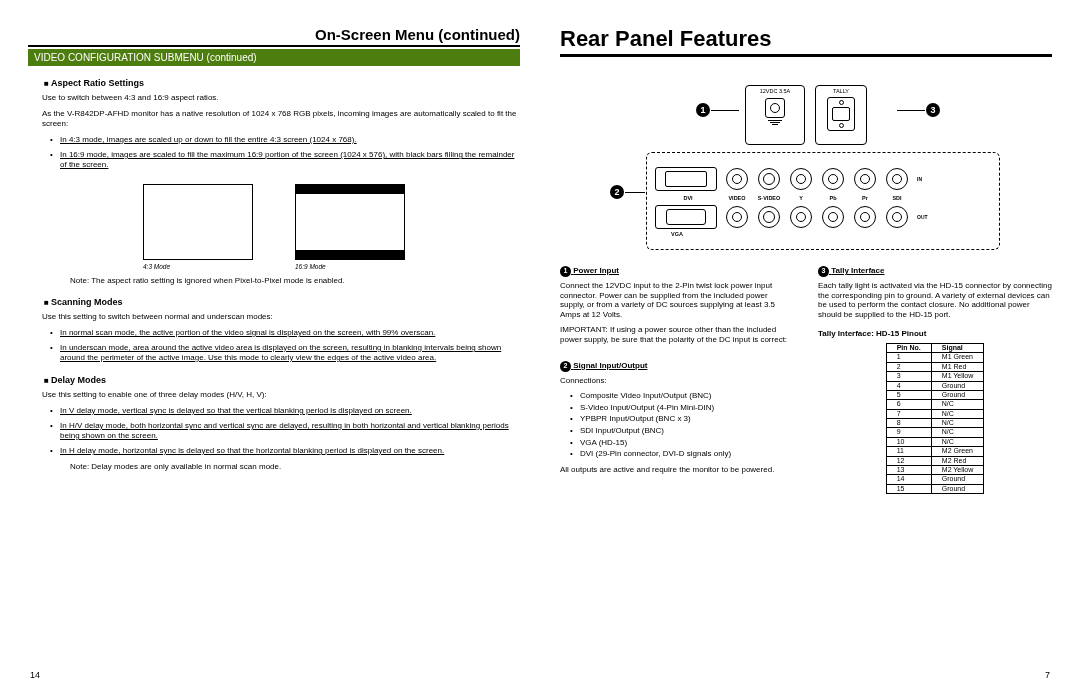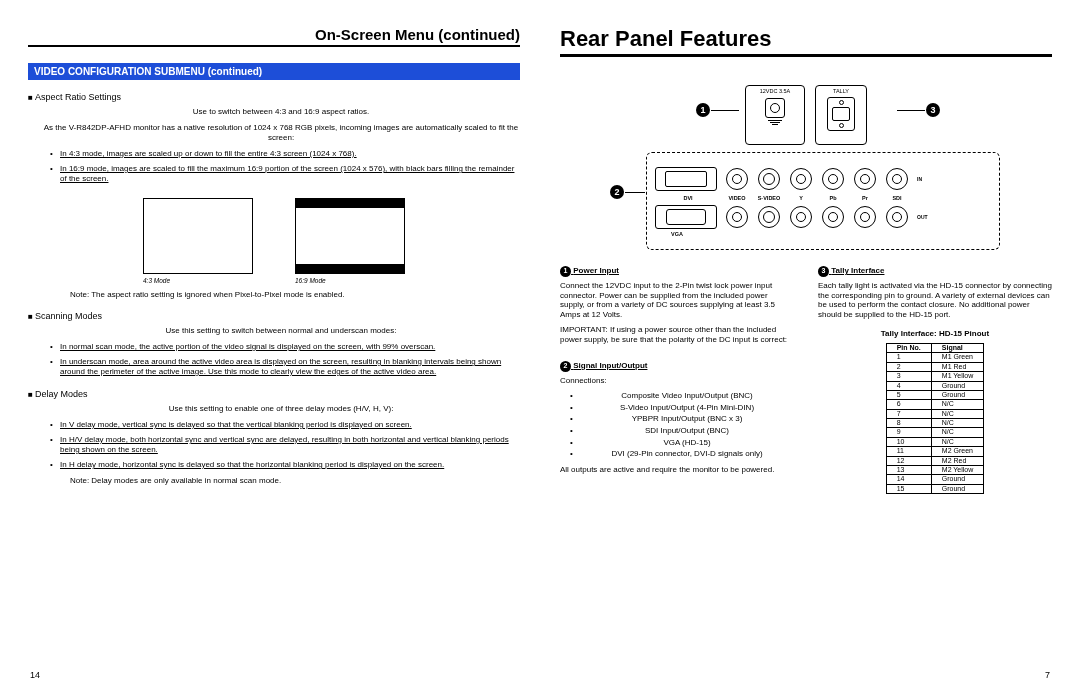--- a/index.html
+++ b/index.html
@@ -3,24 +3,24 @@
 <meta charset="utf-8">
 <style>
   * { box-sizing: border-box; margin: 0; padding: 0; }
   body { background: #fff; font-family: Arial, Helvetica, sans-serif; color: #000; width: 1080px; height: 698px; position: relative; font-size: 8px; }
   .page-wrap { display: flex; gap: 40px; padding: 24px 28px 0 28px; }
   .col { flex: 1; }
   .section-title-band { border-top: 2px solid #000; padding: 0; }
   .section-title-band.right { border-top: 3px solid #000; }
   .right-title { font-size: 22px; font-weight: bold; padding: 2px 0 2px 0; }
   .left-title { font-size: 15px; font-weight: bold; text-align: right; padding: 2px 0 2px 0; }
-  .subband { background: #1d4ed8; color: #fff; font-weight: bold; font-size: 10px; padding: 3px 6px; margin-top: 16px; }
-  .h3 { font-weight: normal; font-size: 9px; margin: 12px 0 5px 0; }
+  .subband { background: #4d7c0f; color: #fff; font-weight: normal; font-size: 10px; padding: 3px 6px; margin-top: 2px; }
+  .h3 { font-weight: bold; font-size: 9px; margin: 12px 0 5px 16px; }
   .h3::before { content: "■ "; font-size: 8px; }
-  .body-text { font-size: 8px; line-height: 1.25; margin: 0 0 6px 14px; text-align: center; }
+  .body-text { font-size: 8px; line-height: 1.25; margin: 0 0 6px 14px; }
   ul.body-list { list-style: none; margin: 2px 0 6px 22px; font-size: 8px; line-height: 1.25; }
   ul.body-list li { position: relative; padding-left: 10px; margin-bottom: 5px; text-decoration: underline; }
   ul.body-list li::before { content: "•"; position: absolute; left: 0; top: 0; }
   .note-text { font-size: 8px; margin: 4px 0 4px 14px; padding-left: 28px; }
   .mode-diagrams { display: flex; gap: 42px; justify-content: center; margin: 14px 0 6px 0; }
   .mode-box { width: 110px; }
   .outer-43 { width: 110px; height: 76px; border: 1px solid #000; }
   .outer-169 { width: 110px; height: 76px; border: 1px solid #000; background: #000; display:flex; align-items:center; justify-content:center; }
   .inner-169 { background:#fff; width:100%; height: 56px; }
   .caption { font-size: 6.5px; font-style: italic; margin-top: 3px; }
@@ -52,24 +52,24 @@
   .panel-labels { display:flex; margin-left: 66px; margin-top:-4px; margin-bottom:-4px; }
   .callout-circle { width:14px; height:14px; border-radius:50%; background:#000; color:#fff; display:inline-flex; align-items:center; justify-content:center; font-weight:bold; font-size:9px; }
   .callout-1 { position:absolute; top: 18px; left: 110px; }
   .callout-3 { position:absolute; top: 18px; right: 86px; }
   .callout-2 { position:absolute; top: 100px; left: 24px; }
   .callout-line { position:absolute; background:#000; }
   .right-sections { display:flex; gap: 24px; margin-top: 10px; }
   .right-sub { flex:1; font-size: 8px; line-height:1.2; }
   .right-sub .sec-title { font-weight:bold; text-decoration: underline; font-size: 8px; margin-bottom: 4px; }
   .right-sub p { margin-bottom: 6px; }
-  ul.conn-list { list-style: none; margin: 3px 0 6px 10px; text-align: center; }
+  ul.conn-list { list-style: none; margin: 3px 0 6px 10px; }
   ul.conn-list li { position: relative; padding-left: 10px; margin-bottom: 2px; }
   ul.conn-list li::before { content:"•"; position:absolute; left:0; }
-  .pinout-title { font-weight:bold; font-size:8px; text-align:center; margin: 10px 0 4px 0; }
+  .pinout-title { font-weight:bold; font-size:8px; text-align:left; margin: 10px 0 4px 0; }
   table.pinout { border-collapse: collapse; margin: 0 auto; font-size: 7px; }
   table.pinout td, table.pinout th { border:1px solid #000; padding: 0 10px; text-align:left; }
   table.pinout th { font-weight:bold; }
   .vga-shape { width: 40px; height:16px; border:1px solid #000; border-radius: 3px; }
   .dvi-shape { width: 42px; height:16px; border:1px solid #000; border-radius: 2px; }
 </style>
 </head>
 <body>
 
 <div class="page-wrap">

